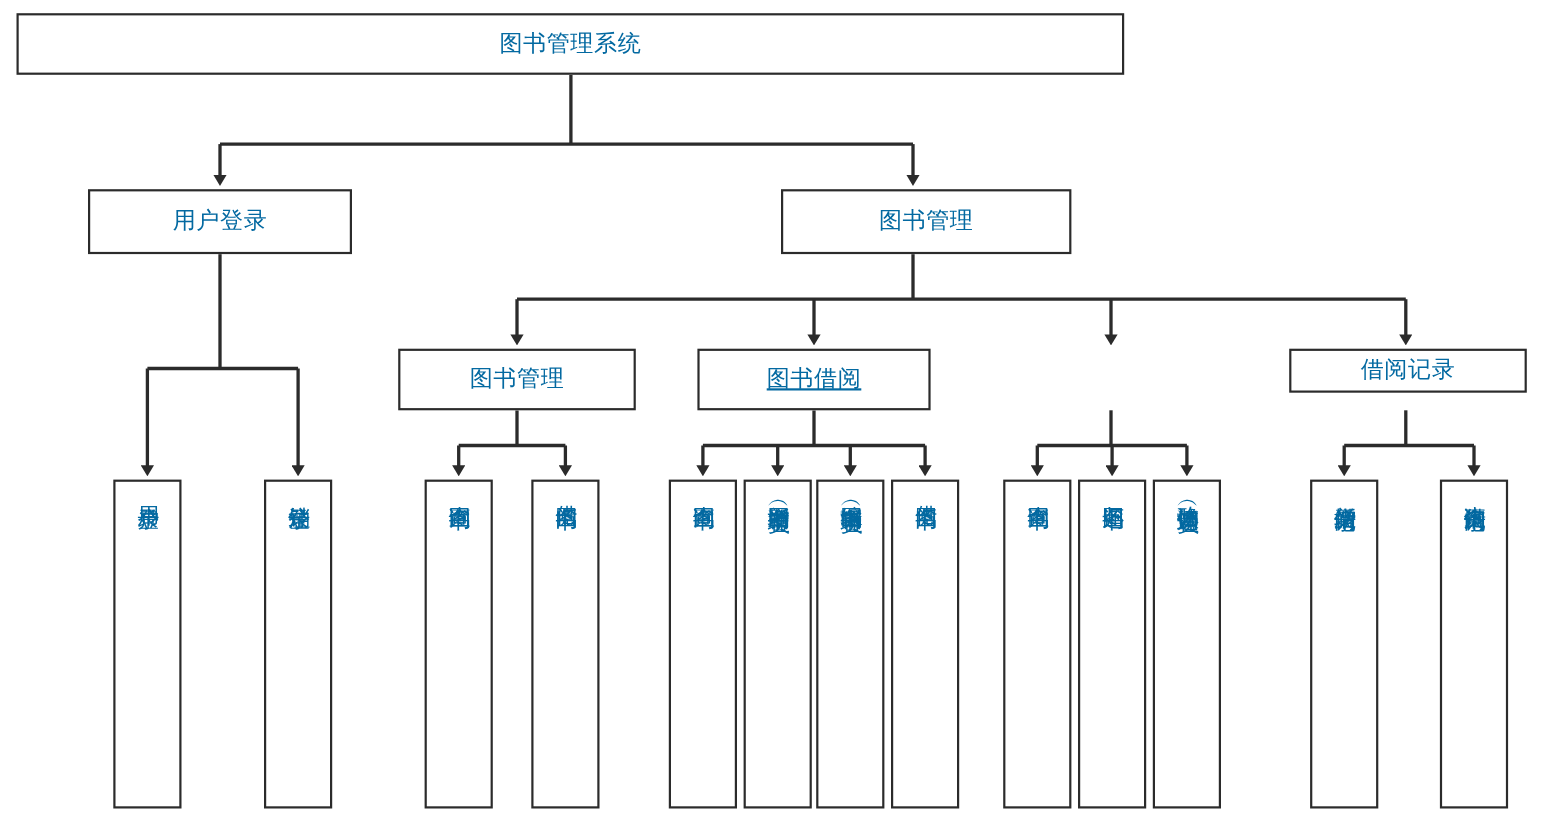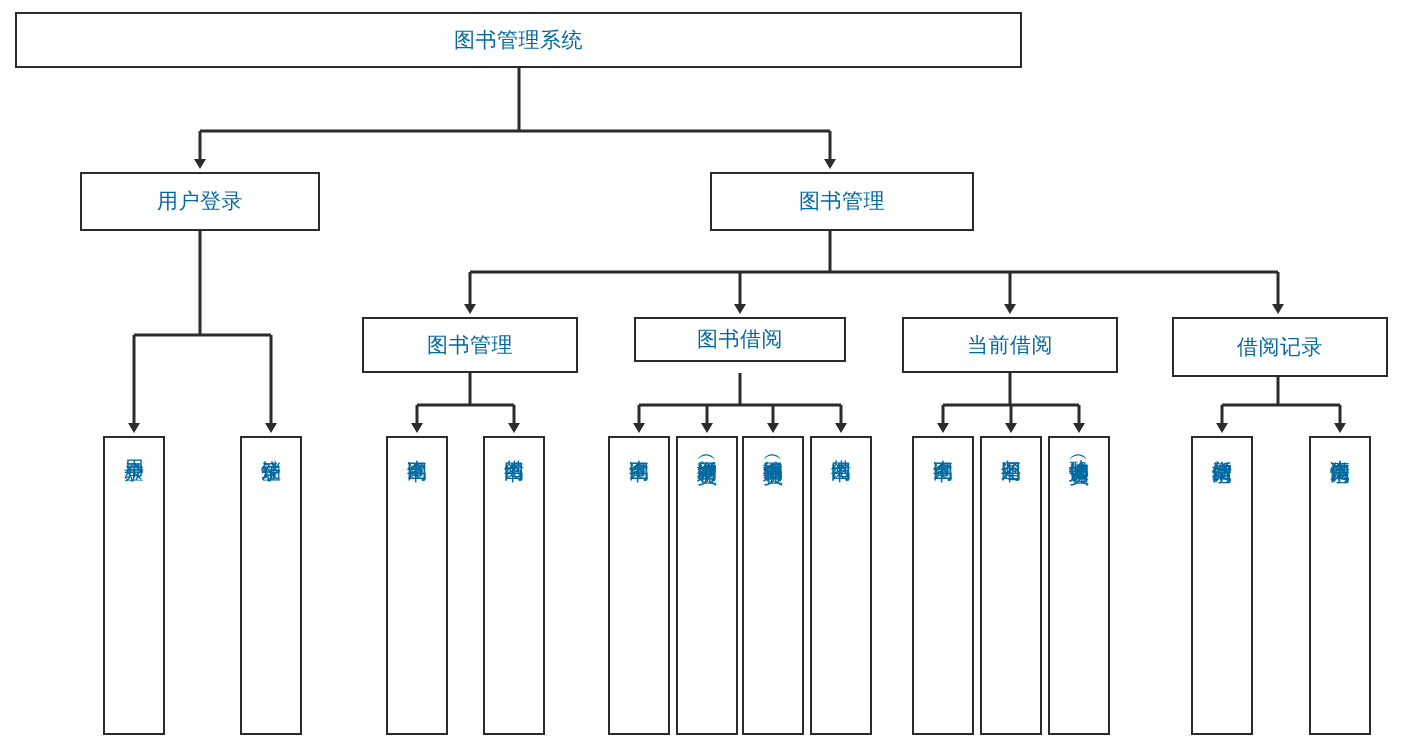--- a/index.html
+++ b/index.html
@@ -138,29 +138,26 @@
   </div>
 
   <div class="node horiz" style="left:710px; top:172px; width:264px; height:59px;">
     <span class="label">图书管理</span>
   </div>
 
   <div class="node horiz" style="left:362px; top:317px; width:216px; height:56px;">
     <span class="label">图书管理</span>
   </div>
 
-  <div class="node horiz" style="left:634px; top:317px; width:212px; height:45px;">
+  <div class="node horiz" style="left:634px; top:317px; width:212px; height:56px;text-decoration:underline;">
     <span class="label">图书借阅</span>
   </div>
 
-  <div class="node horiz" style="left:902px; top:317px; width:216px; height:56px;">
-    <span class="label">当前借阅</span>
-  </div>
-
-  <div class="node horiz" style="left:1172px; top:317px; width:216px; height:60px;align-items:center;">
+
+  <div class="node horiz" style="left:1172px; top:317px; width:216px; height:40px;align-items:center;">
     <span class="label">借阅记录</span>
   </div>
 
   <div class="node vert" style="left:103px; top:436px; width:62px; height:299px;">
     <span class="label">用户登录</span>
   </div>
 
   <div class="node vert" style="left:240px; top:436px; width:62px; height:299px;">
     <span class="label">注销登录</span>
   </div>

